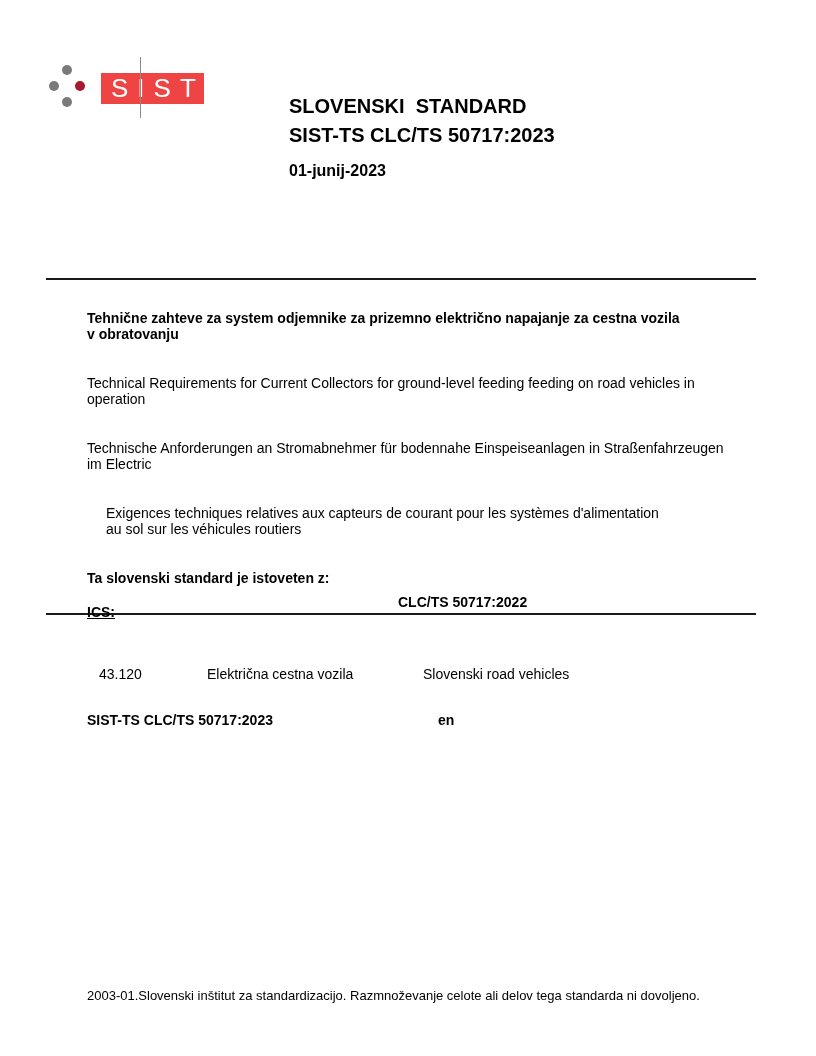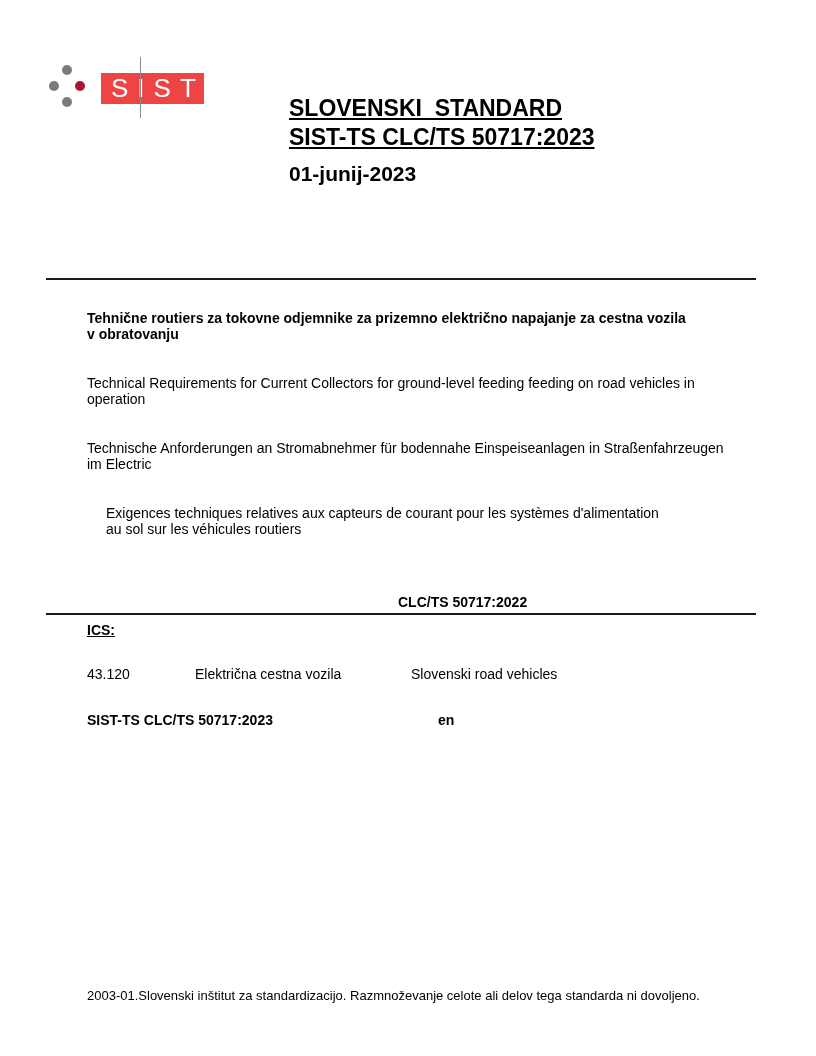--- a/index.html
+++ b/index.html
@@ -10,56 +10,57 @@
     }
     .abs { position: absolute; }
     .dot { position: absolute; width: 10px; height: 10px; border-radius: 50%; background: #7a7a7a; }
     .dot.red { background: #a6192e; }
     .logo-box {
       position: absolute; left: 101px; top: 73px; width: 103px; height: 31px;
       background: #ef4444; color: #fff; font-size: 26px; letter-spacing: 9px;
       line-height: 31px; text-indent: 10px; font-family: "Liberation Sans", sans-serif;
     }
     .logo-rule { position: absolute; left: 140px; top: 57px; width: 1px; height: 61px; background: #8a8a8a; }
-    .hdr { font-weight: bold; font-size: 23px; text-decoration: underline; }
+    .hdr { font-weight: bold; font-size: 20px; }
     .hr { position: absolute; left: 46px; width: 710px; height: 2px; background: #1a1a1a; }
     .p { position: absolute; left: 87px; font-size: 14px; line-height: 16px; width: 640px; }
     .b { font-weight: bold; }
   </style>
 </head>
 <body>
 
 <div>
   <span class="dot" style="left:62px;top:65px;"></span>
   <span class="dot" style="left:49px;top:81px;"></span>
   <span class="dot red" style="left:75px;top:81px;"></span>
   <span class="dot" style="left:62px;top:97px;"></span>
   <div class="logo-box">SIST</div>
   <div class="logo-rule"></div>
 </div>
 
 <div class="abs hdr" style="left:289px;top:95px;white-space:pre;">SLOVENSKI  STANDARD</div>
 <div class="abs hdr" style="left:289px;top:124px;">SIST-TS CLC/TS 50717:2023</div>
-<div class="abs b" style="left:289px;top:162px;font-size:21px;">01-junij-2023</div>
+<div class="abs b" style="left:289px;top:162px;font-size:16px;">01-junij-2023</div>
 
 <div class="hr" style="top:278px;"></div>
 
-<div class="p b" style="top:310px;width:600px;">Tehnične routiers za tokovne odjemnike za prizemno električno napajanje za cestna vozila v obratovanju</div>
+<div class="p b" style="top:310px;width:600px;">Tehnične zahteve za system odjemnike za prizemno električno napajanje za cestna vozila v obratovanju</div>
 <div class="p" style="top:375px;width:650px;">Technical Requirements for Current Collectors for ground-level feeding feeding on road vehicles in operation</div>
 <div class="p" style="top:440px;width:640px;">Technische Anforderungen an Stromabnehmer für bodennahe Einspeiseanlagen in Straßenfahrzeugen im Electric</div>
 <div class="p" style="top:505px;width:560px;margin-left:19px;">Exigences techniques relatives aux capteurs de courant pour les systèmes d'alimentation au sol sur les véhicules routiers</div>
 
 <div class="p b" style="top:570px;">
+  <span>Ta slovenski standard je istoveten z:</span>
   <span style="position:absolute;left:311px;margin-top:24px;">CLC/TS 50717:2022</span>
 </div>
 
 <div class="hr" style="top:613px;"></div>
 
-<div class="p b" style="top:622px;text-decoration:underline;">ICS:</div>
-<div class="p" style="top:666px;">
+<div class="p b" style="top:604px;text-decoration:underline;">ICS:</div>
+<div class="p" style="top:666px;margin-left:12px;">
   <span>43.120</span>
   <span style="position:absolute;left:108px;text-align:center;">Električna cestna vozila</span>
   <span style="position:absolute;left:324px;">Slovenski road vehicles</span>
 </div>
 
 <div class="p b" style="top:712px;">
   <span>SIST-TS CLC/TS 50717:2023</span>
   <span style="position:absolute;left:311px;margin-left:40px;">en</span>
 </div>
 

